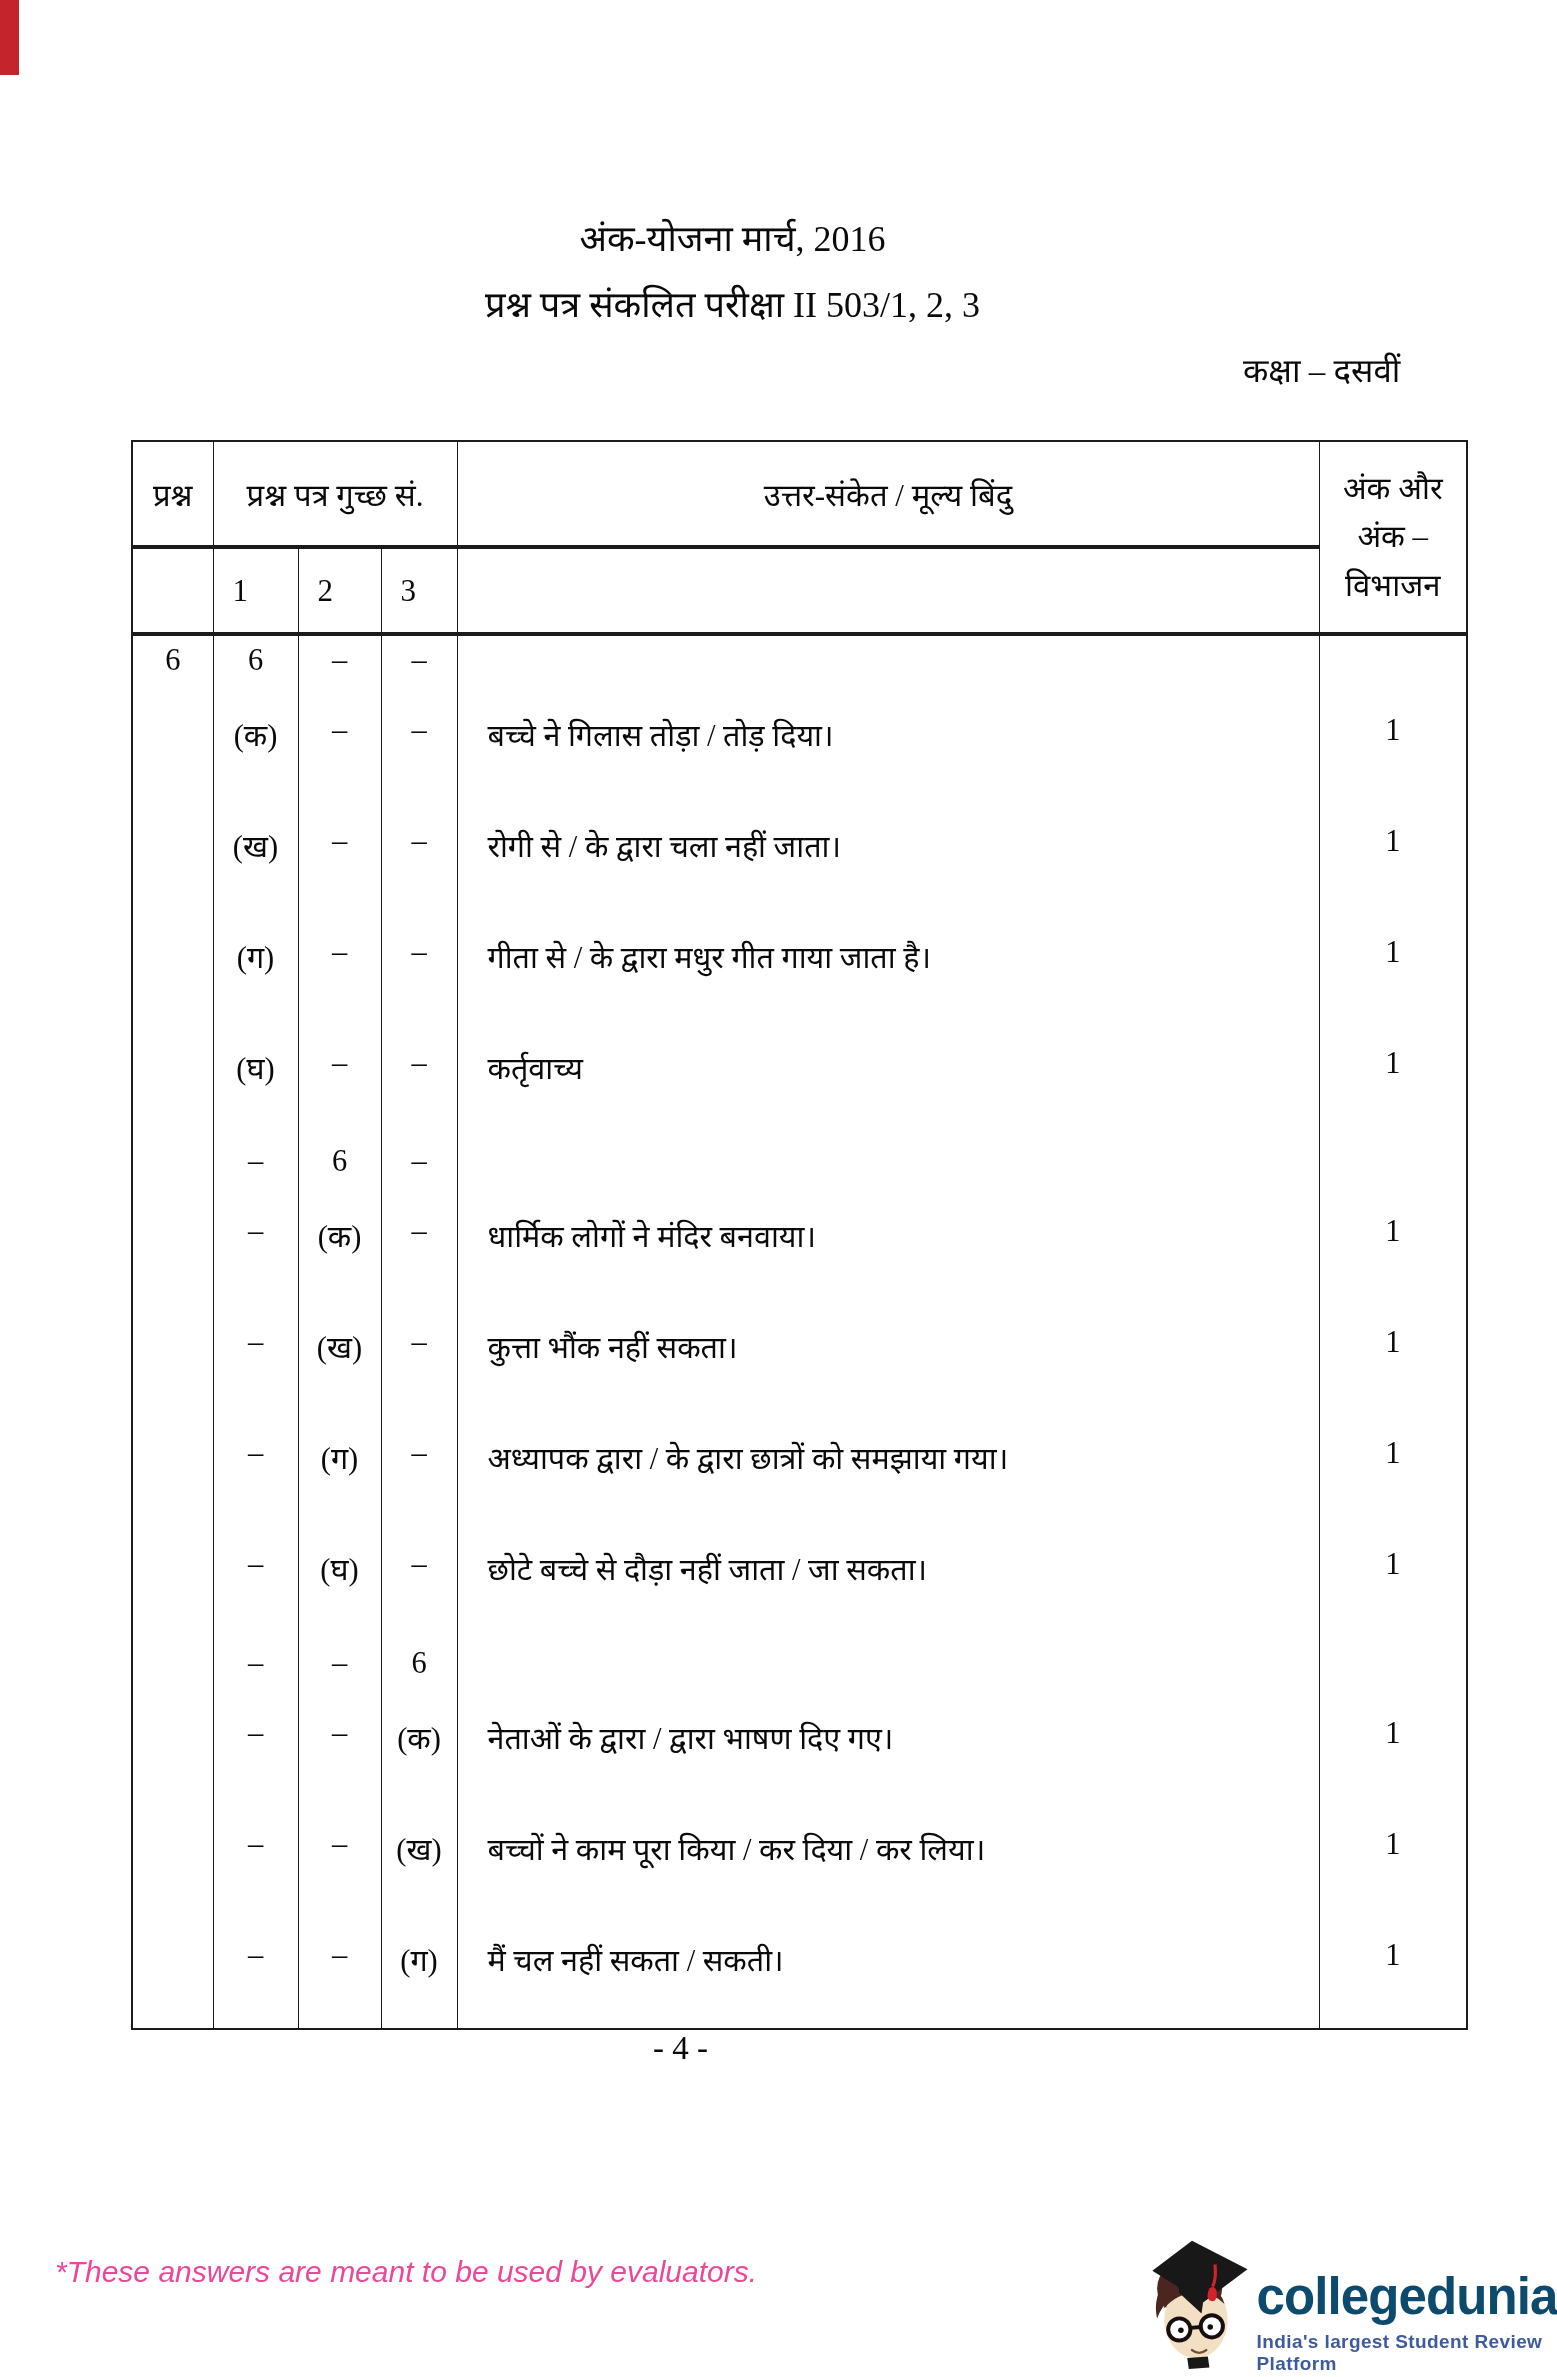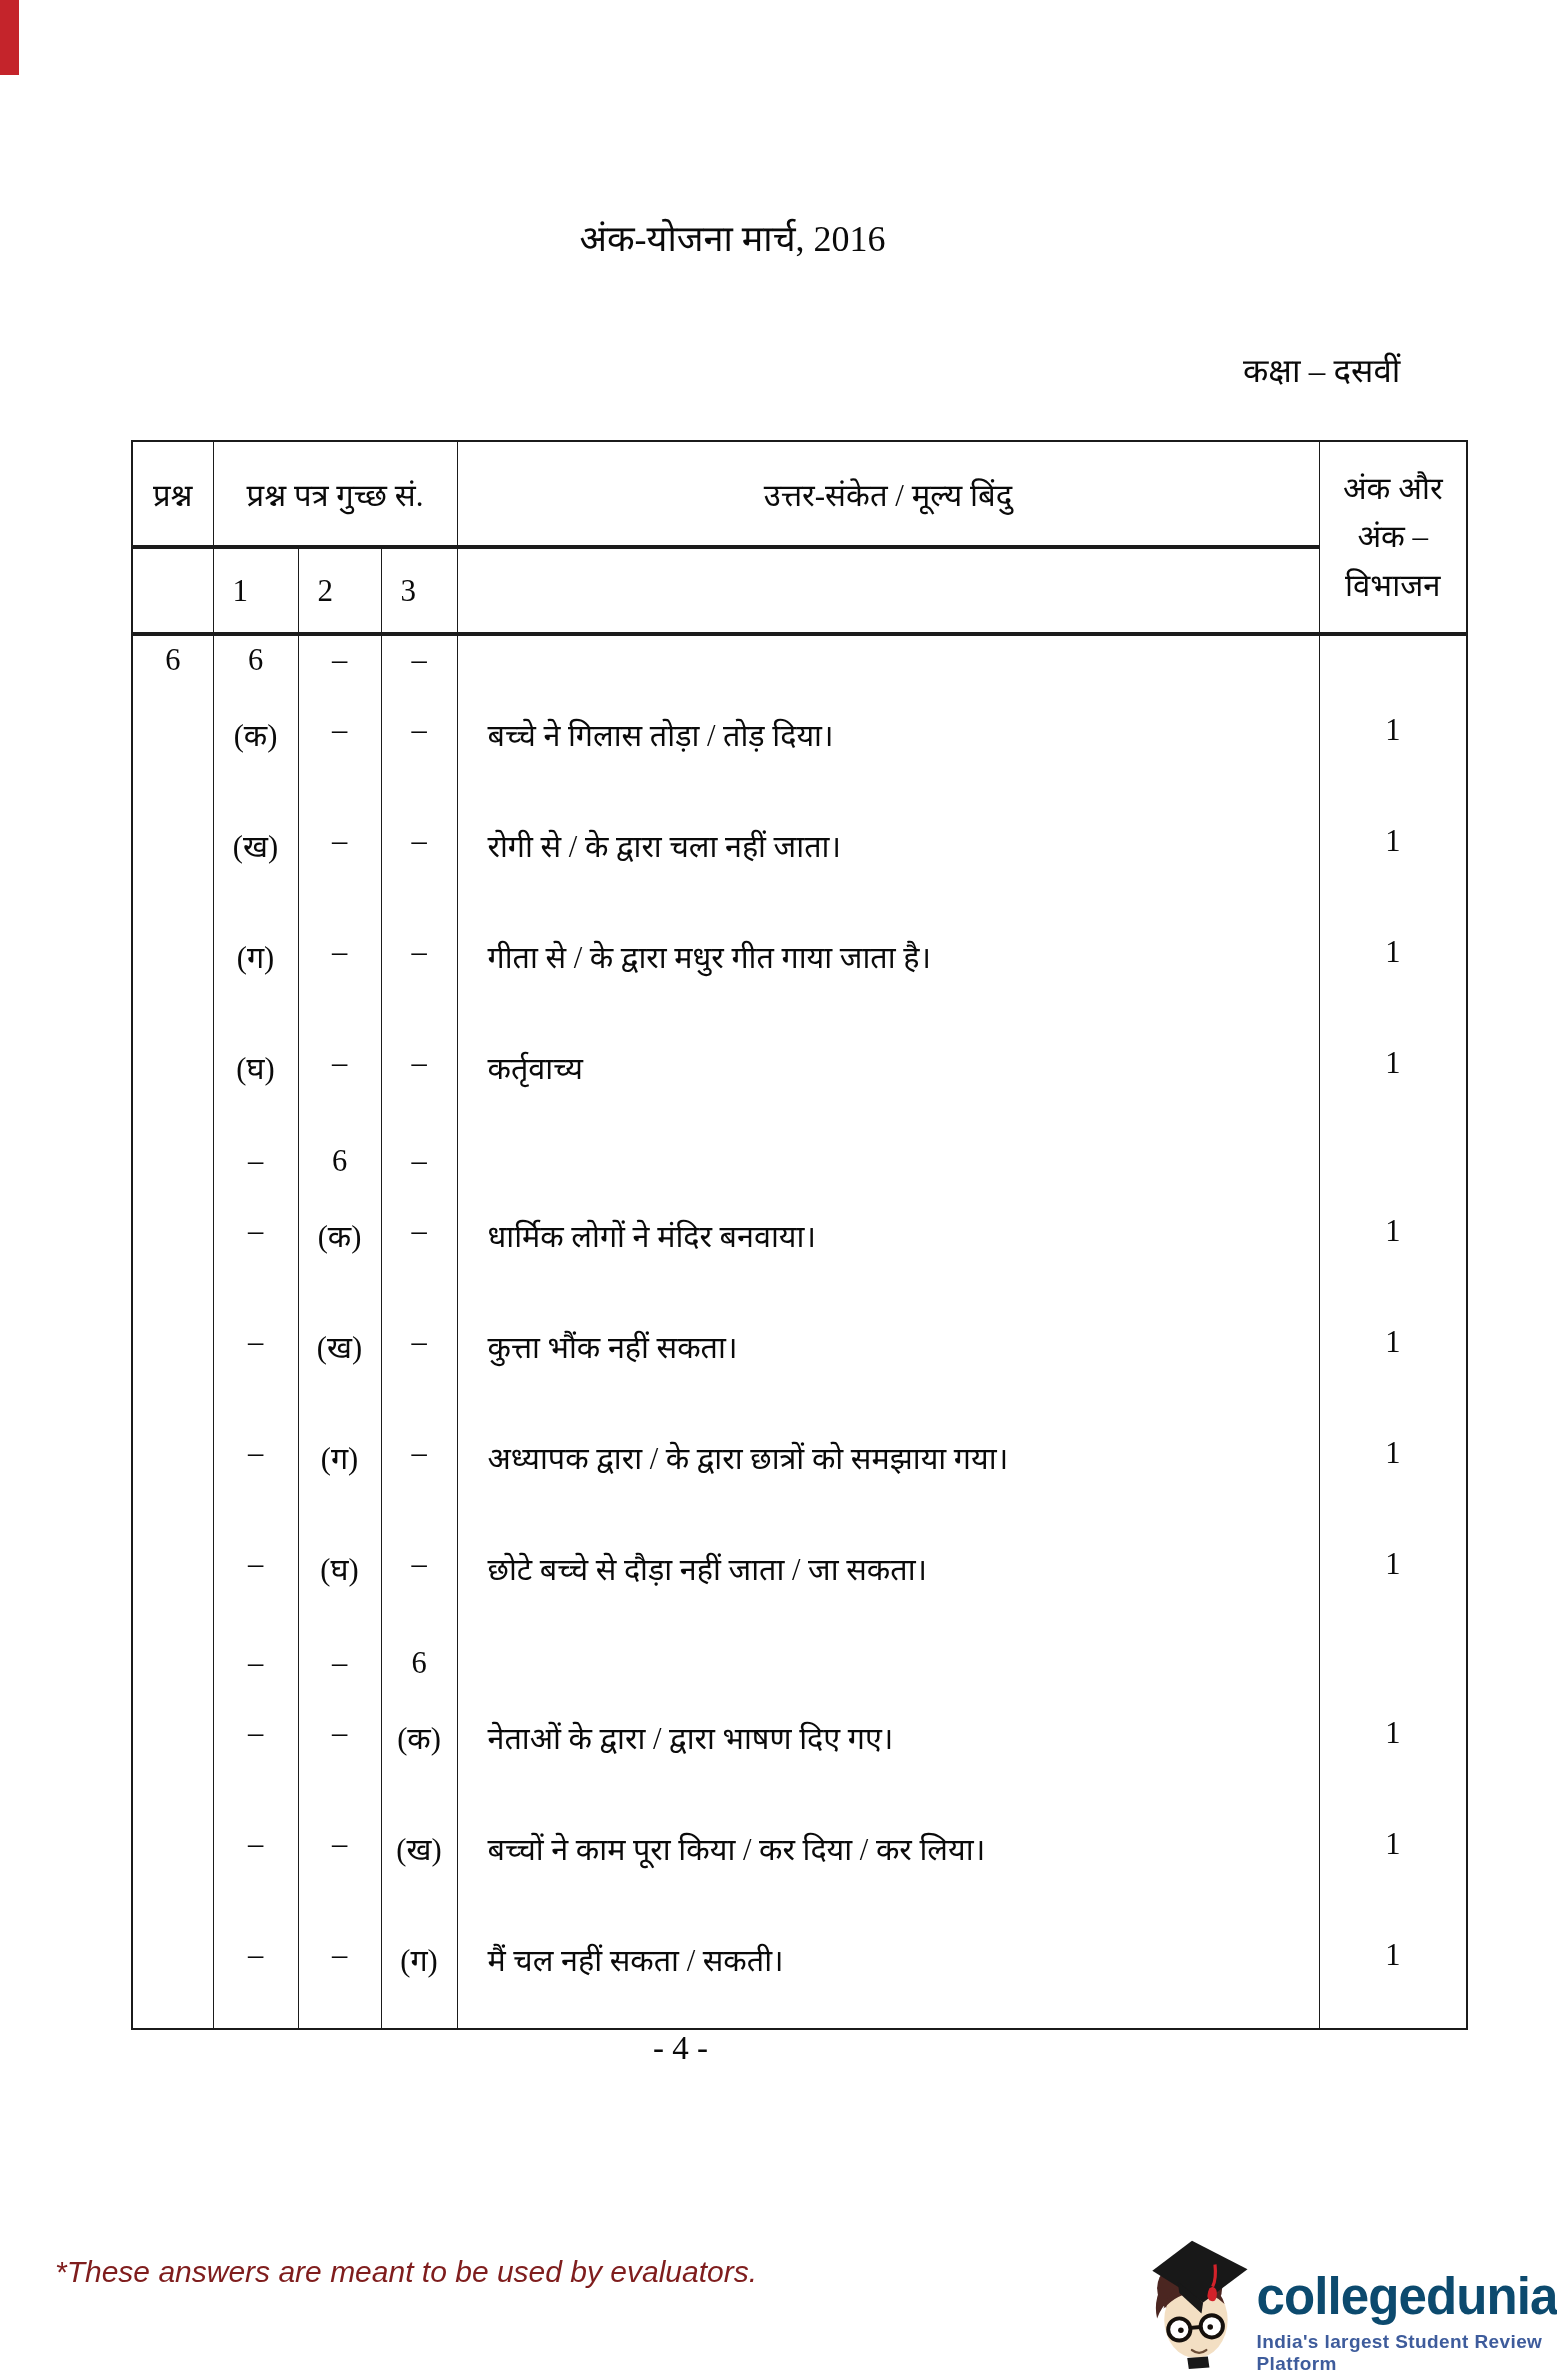--- a/index.html
+++ b/index.html
@@ -28,40 +28,41 @@
   .body-table td{border-left:1.7px solid #1b1b1b;border-right:1.7px solid #1b1b1b;
     vertical-align:top;font-size:30.5px;padding:0;}
   tr.row-group td{height:49px;padding-top:8.7px;}
   tr.row-item td{height:90px;padding-top:21px;}
   td.col-q,td.col-g{text-align:center;}
   td.col-ans{text-align:left;padding-left:30px;padding-right:8.7px;}
   td.col-marks{text-align:center;}
 
   .page-number{position:absolute;top:2030px;left:0;width:1361px;text-align:center;font-size:33px;}
   .footnote{position:absolute;left:55px;top:2255px;font-size:30px;font-style:italic;
-    font-family:"Liberation Sans","DejaVu Sans",sans-serif;color:#7f1d1d;}
+    font-family:"Liberation Sans","DejaVu Sans",sans-serif;color:#ec4899;}
 
   .logo{position:absolute;left:1146px;top:2231px;display:flex;align-items:flex-start;}
   .logo-text{margin-left:3.5px;}
   .brand-row{display:flex;align-items:flex-start;}
   .brand{font-family:"Liberation Sans","DejaVu Sans",sans-serif;font-weight:700;
     font-size:51px;letter-spacing:-0.9px;line-height:1;margin-top:40px;}
   .brand-suffix{writing-mode:vertical-rl;font-family:"Liberation Sans","DejaVu Sans",sans-serif;
     font-weight:700;font-size:14px;letter-spacing:1.7px;margin-top:45px;margin-left:1.7px;}
   .tagline{font-family:"Liberation Sans","DejaVu Sans",sans-serif;font-weight:700;
     font-size:19px;margin-top:8.7px;letter-spacing:0.4px;}
 </style>
 </head>
 <body>
 
 <div class="page">
 
   <div class="corner-mark" style="background: rgb(196, 36, 43);"></div>
 
   <div class="title1">अंक-योजना मार्च, 2016</div>
+  <div class="title2">प्रश्न पत्र संकलित परीक्षा II  503/1, 2, 3</div>
   <div class="klass">कक्षा – दसवीं</div>
 
   <table class="hdr-table">
     <colgroup>
       <col class="c-q">
         <col class="c-1">
         <col class="c-2">
         <col class="c-3">
         <col class="c-ans">
         <col class="c-marks">

